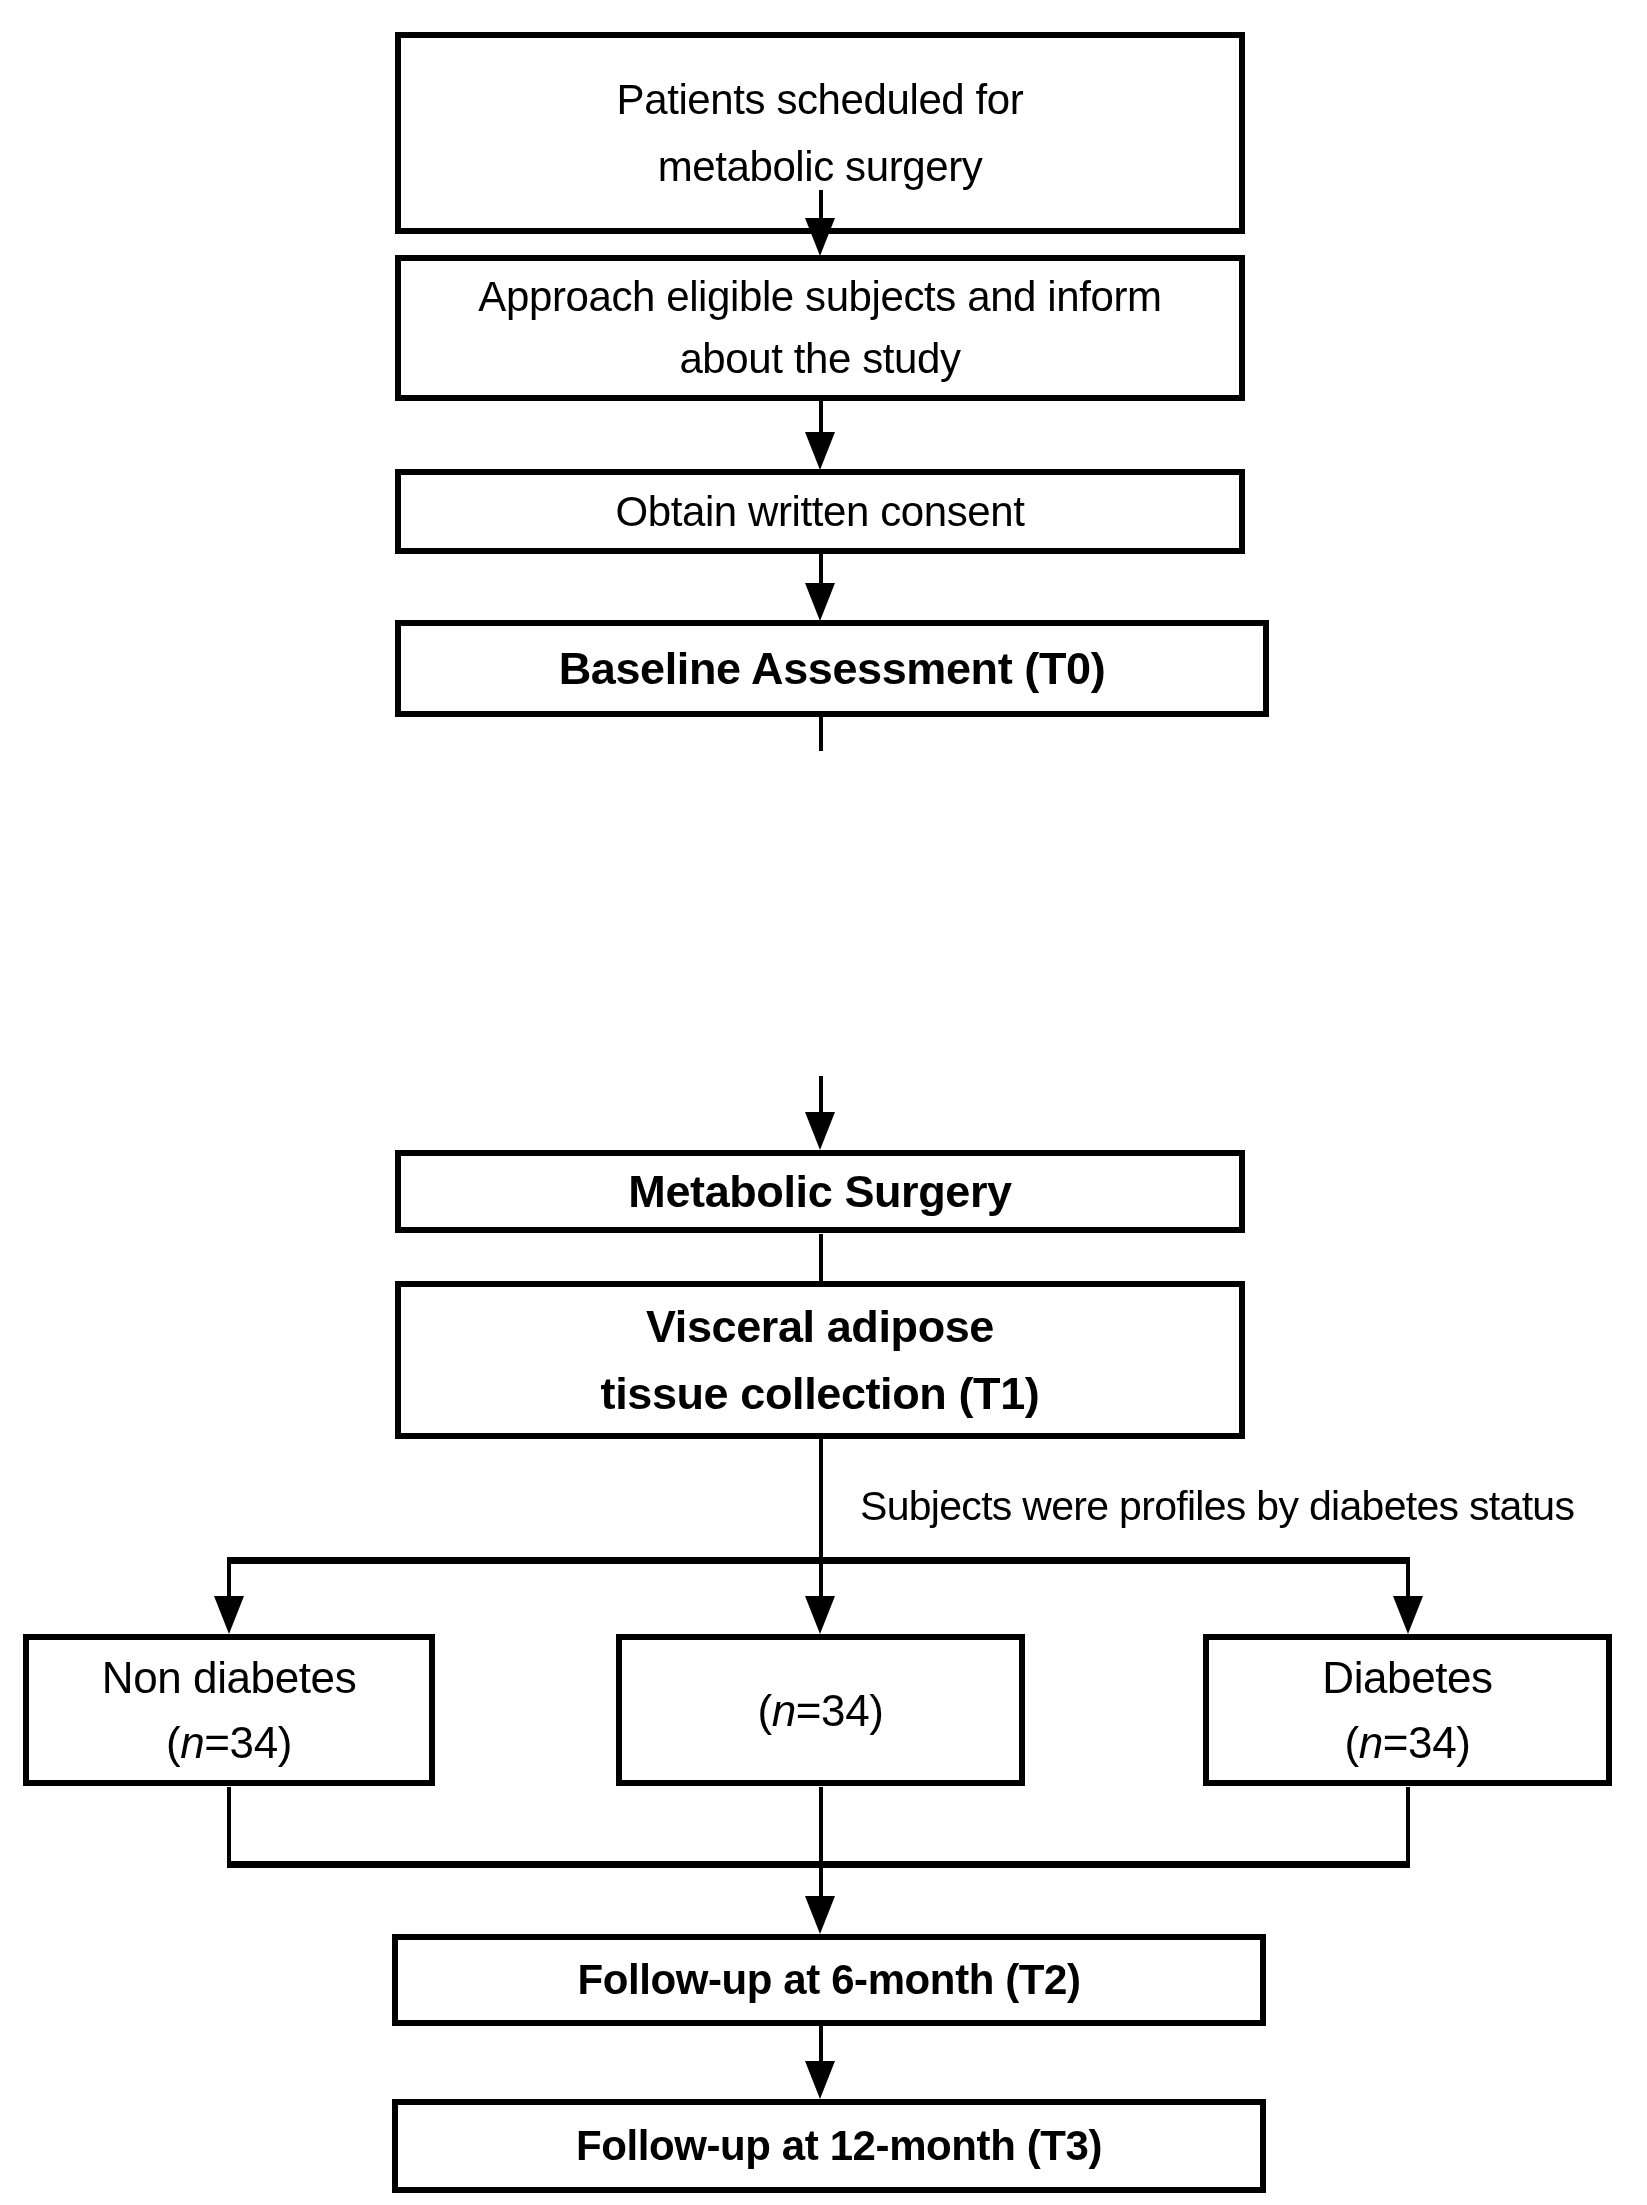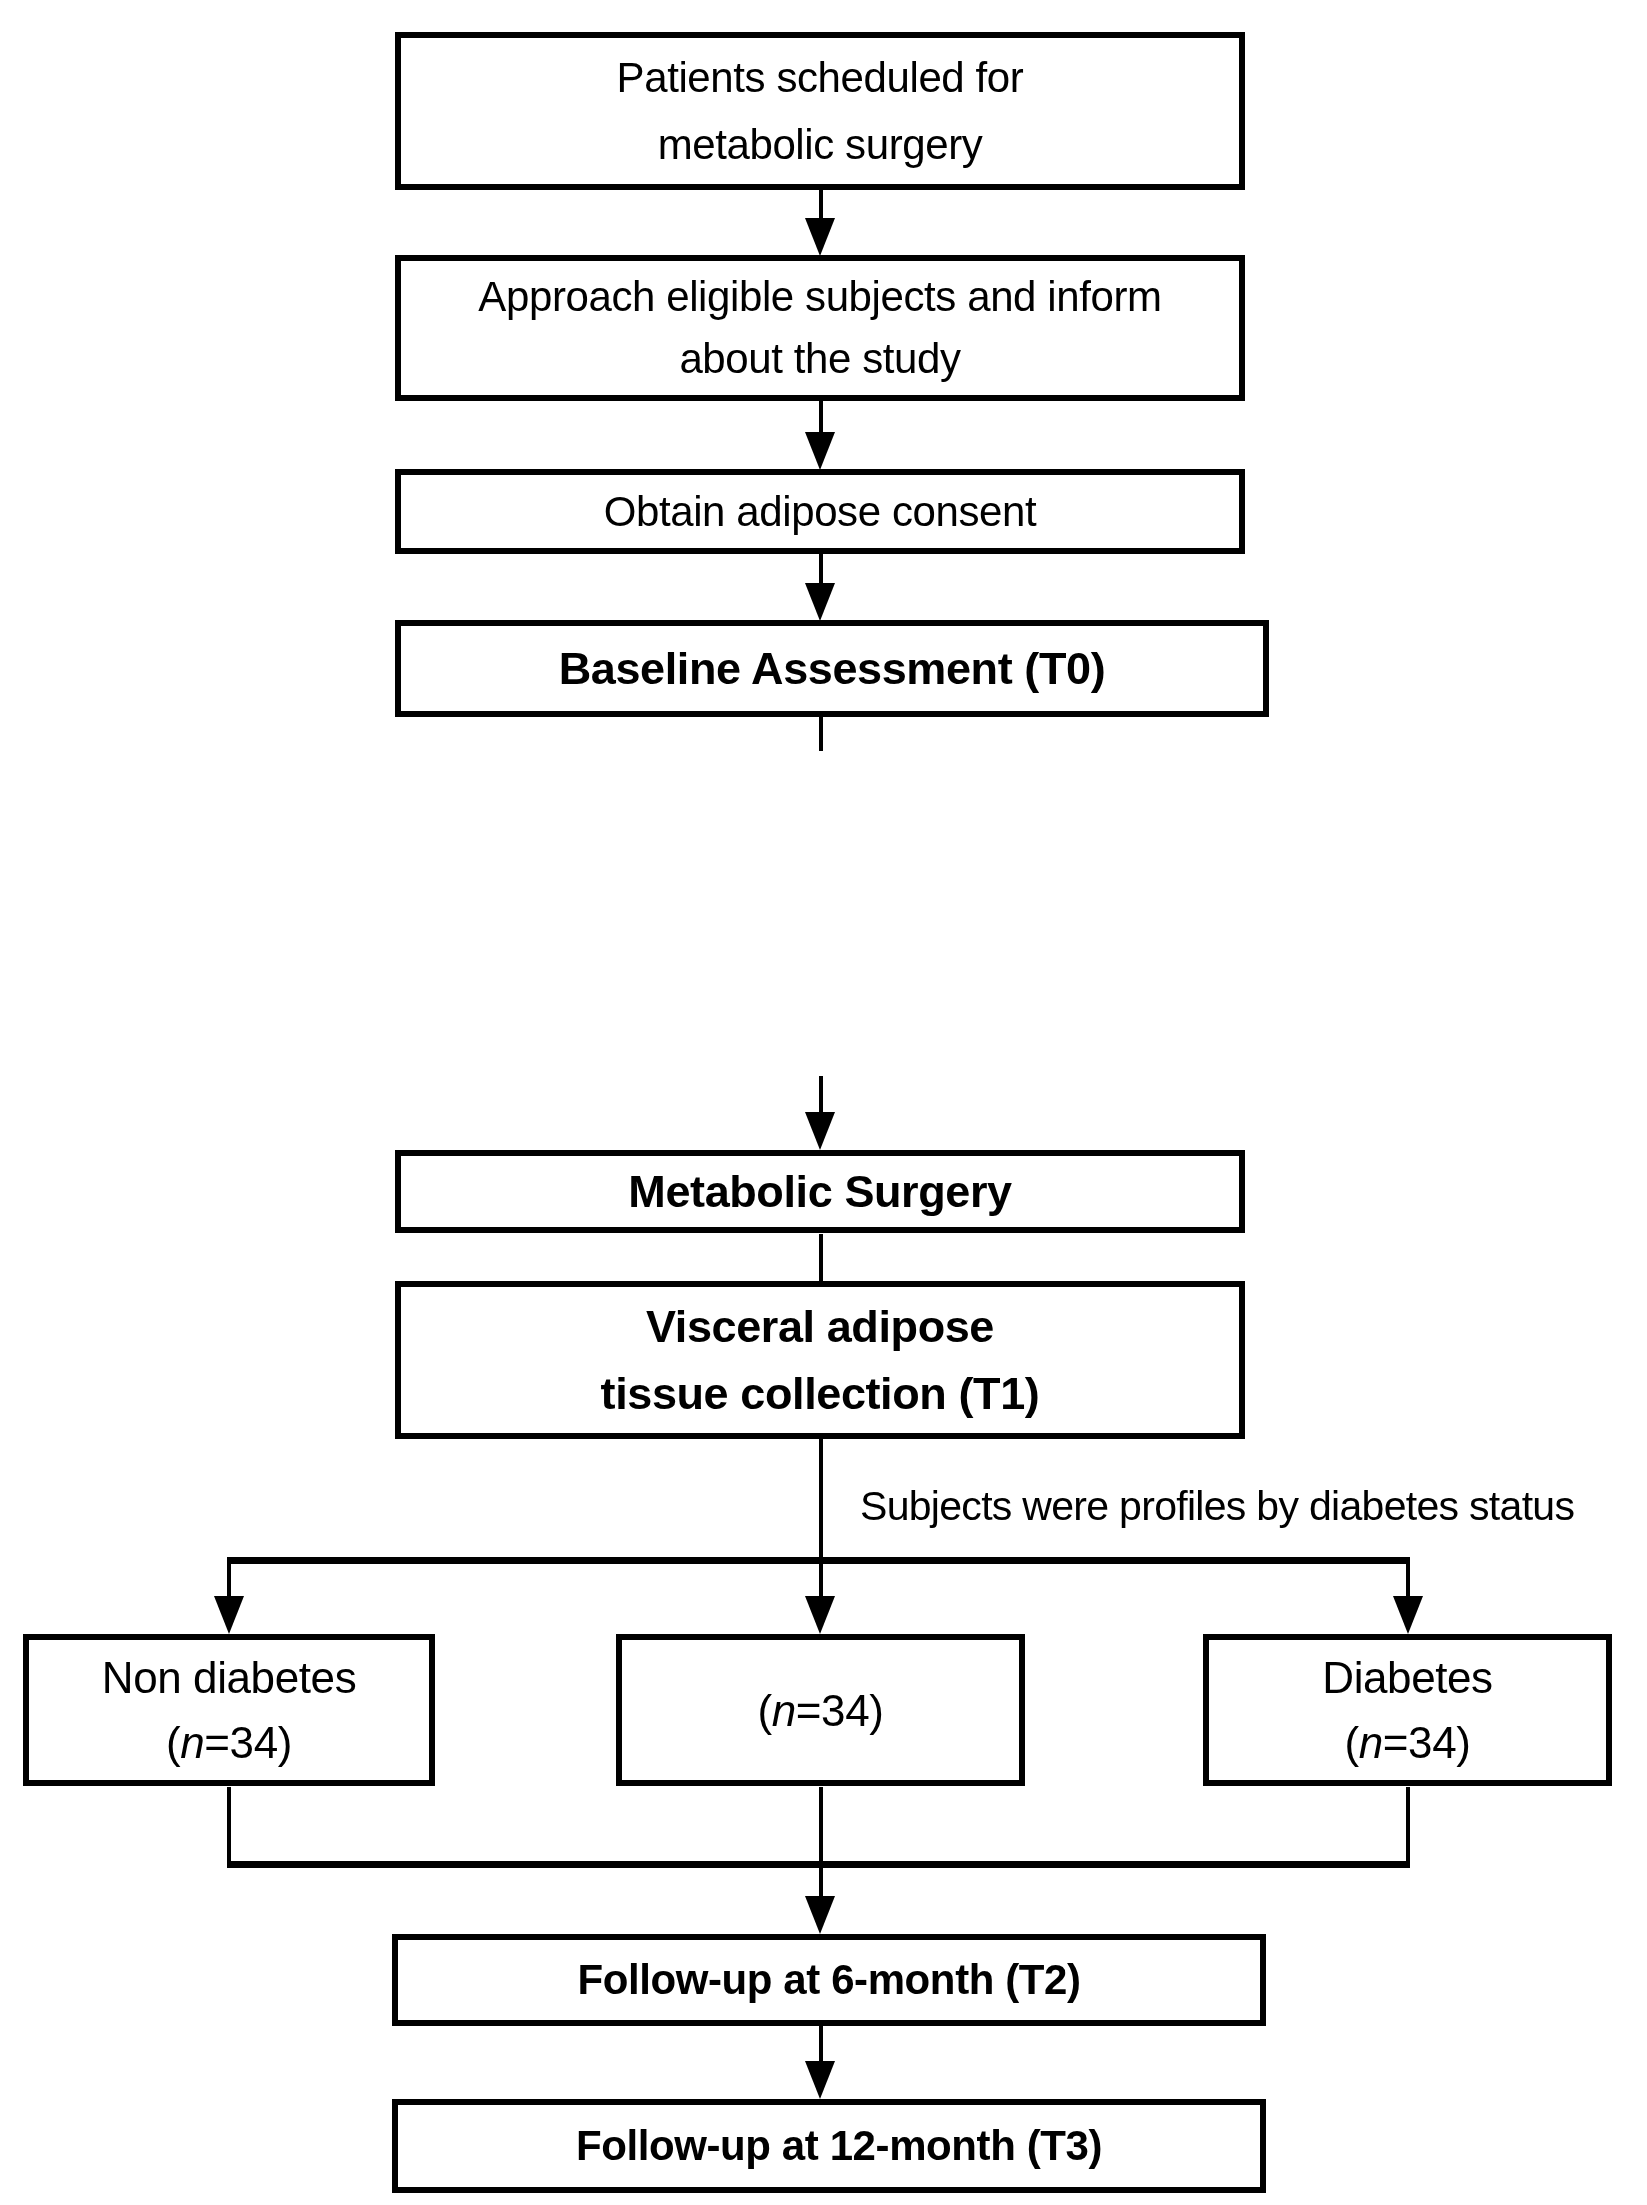--- a/index.html
+++ b/index.html
@@ -65,38 +65,38 @@
     text-align: left;
     white-space: nowrap;
   }
   .ital { font-style: italic; }
 </style>
 </head>
 <body>
 
 <div class="canvas">
 
-  <div class="box b1" style="left:395px; top:32px; width:850px; height:158px;">
+  <div class="box b1" style="left:395px; top:32px; width:850px; height:202px;">
     <span class="ln">Patients scheduled for</span>
     <span class="ln">metabolic surgery</span>
   </div>
 
   <div class="vline" style="left:819px; top:190px; height:30.5px;"></div>
   <div class="ahead" style="left:805px; top:218px;"></div>
 
   <div class="box b2" style="left:395px; top:255px; width:850px; height:146px;">
     <span class="ln">Approach eligible subjects and inform</span>
     <span class="ln">about the study</span>
   </div>
 
   <div class="vline" style="left:819px; top:401px; height:32px;"></div>
   <div class="ahead" style="left:805px; top:432px;"></div>
 
   <div class="box b3" style="left:395px; top:469px; width:850px; height:85px;">
-    <span class="ln">Obtain adipose consent</span>
+    <span class="ln">Obtain written consent</span>
   </div>
 
   <div class="vline" style="left:819px; top:554px; height:30px;"></div>
   <div class="ahead" style="left:805px; top:583px;"></div>
 
   <div class="box hdr b4" style="left:395px; top:620px; width:874px; height:97px;">
     <span class="ln">Baseline Assessment (T0)</span>
   </div>
 
   <div class="vline" style="left:819px; top:717px; height:34px;"></div>

